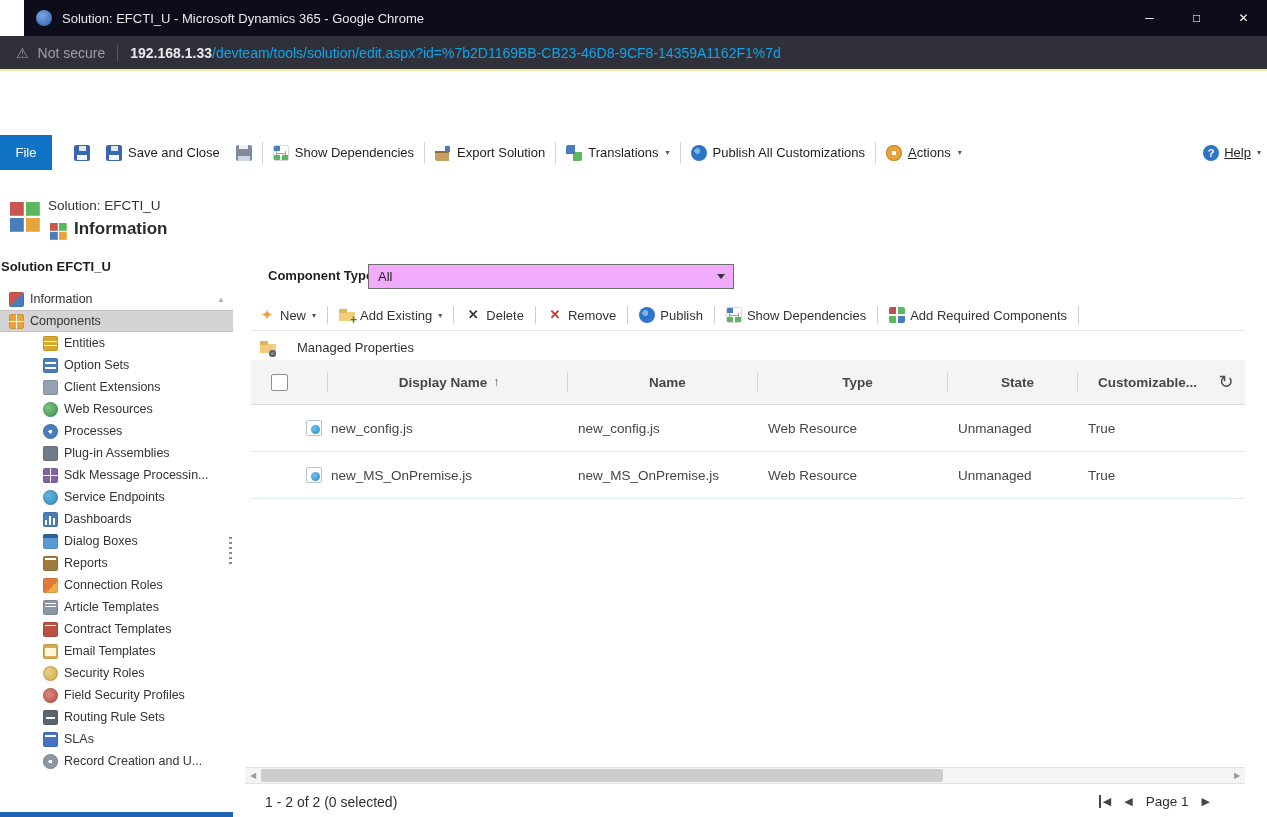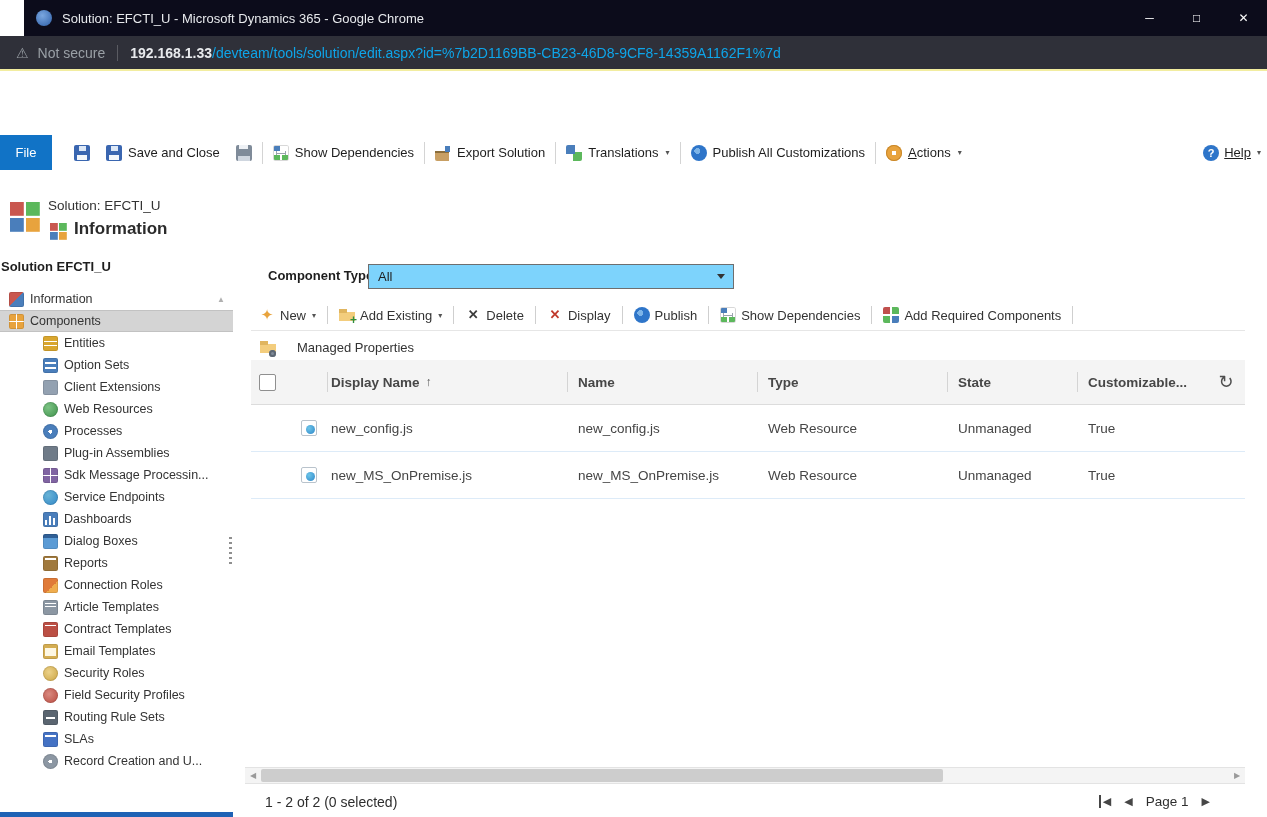--- a/index.html
+++ b/index.html
@@ -100,39 +100,39 @@
   [data-name="mail-merge-templates-icon"]{background:linear-gradient(#fff 0 0) 2px 4px/11px 1px no-repeat,#5b9bd5;}
   [data-name="security-roles-icon"]{border-radius:50%;background:radial-gradient(circle at 40% 40%,#ecd28a,#c9a13e);}
   [data-name="field-security-profiles-icon"]{border-radius:50%;background:radial-gradient(circle at 40% 40%,#d98a80,#b8473c);}
   [data-name="routing-rule-sets-icon"]{background:linear-gradient(#fff 0 0) 3px 7px/9px 2px no-repeat,#5a6570;}
   [data-name="record-creation-icon"]{border-radius:50%;background:radial-gradient(circle,#fff 0 2px,#8c97a3 2px);}
   [data-name="slas-icon"]{background:linear-gradient(#fff 0 0) 2px 3px/11px 2px no-repeat,#4472c4;}
 
   
   .main { position:absolute; left:245px; top:252px; right:0; bottom:0; background:#fff; }
   .ct-label { position:absolute; left:23px; top:16px; font-weight:700; font-size:13px; color:#1e1e1e; }
-  .ct-select { position:absolute; left:123px; top:12px; width:366px; height:25px; border:1px solid #6e6e6e; background:#7dd3fc;
+  .ct-select { position:absolute; left:123px; top:12px; width:366px; height:25px; border:1px solid #6e6e6e; background:#f0abfc;
                display:flex; align-items:center; padding:0 9px; font-size:13px; color:#1e1e1e; cursor:pointer; }
   .dd-caret { position:absolute; right:8px; top:9px; width:0; height:0; border-left:4px solid transparent; border-right:4px solid transparent; border-top:5px solid #333; }
 
   .gtoolbar { position:absolute; left:6px; top:48px; right:22px; height:31px; display:flex; align-items:center; border-bottom:1px solid #e6e6e6; }
   .gbtn { display:flex; align-items:center; gap:5px; padding:0 8px; font-size:13px; color:#333; cursor:pointer; white-space:nowrap; }
   .gsep { width:1px; height:18px; background:#cfcfcf; margin:0 3px; flex:none; }
   .managed { position:absolute; left:6px; top:82px; height:26px; display:flex; align-items:center; gap:21px; padding:0 9px; font-size:13px; color:#333; cursor:pointer; }
 
   .grid { position:absolute; left:6px; top:108px; width:994px; }
   .ghead { display:flex; align-items:center; height:45px; background:#f4f4f4; border-bottom:1px solid #dcdcdc; }
   .ghead .cell { font-weight:600; color:#474747; font-size:13.5px; display:flex; align-items:center; gap:6px; height:100%; }
   .vline { position:relative; }
   .vline::before { content:""; position:absolute; left:0; top:12px; bottom:12px; width:1px; background:#d4d4d4; }
   .sort { font-size:12px; color:#555; font-weight:400; }
   .cbx { width:17px; height:17px; background:#fff; border:1px solid #8f8f8f; border-radius:2px; cursor:pointer; flex:none; }
   .refresh-btn { margin-left:auto; margin-right:4px; width:30px; height:30px; border-radius:50%; display:flex; align-items:center; justify-content:center; font-size:18px; color:#4f4f4f; cursor:pointer; }
   .grow { display:flex; align-items:center; height:47px; border-bottom:1px solid #ddebf8; font-size:13.5px; color:#454545; background:#fff; cursor:pointer; }
-  .cell { white-space:nowrap; overflow:hidden; }
+  .cell { white-space:nowrap; overflow:hidden;justify-content:center; }
   .col-cb { width:48px; display:flex; align-items:center; padding-left:8px; flex:none; }
   .col-ic { width:28px; display:flex; align-items:center; flex:none; }
   .col-display { width:240px; padding-left:4px; flex:none; }
   .col-name { width:190px; padding-left:11px; flex:none; }
   .col-type { width:190px; padding-left:11px; flex:none; }
   .col-state { width:130px; padding-left:11px; flex:none; }
   .col-cust { width:130px; padding-left:11px; flex:none; }
   .wr-icon { width:16px; height:16px; margin-left:2px; background:#fff; border:1px solid #b9c3cc; border-radius:2px; position:relative; flex:none; }
   .wr-icon::after { content:""; position:absolute; right:1px; bottom:1px; width:9px; height:9px; border-radius:50%; background:radial-gradient(circle at 35% 35%,#6cc5e9,#2e86c8); }
 
@@ -340,21 +340,21 @@
           <span class="caret" data-name="caret-down-icon">▾</span>
         </div>
       <span class="gsep" data-name="toolbar-separator"></span>
       <div class="gbtn" data-name="delete-button">
           <span class="ric" data-name="delete-icon"></span>
           <span data-name="delete-label">Delete</span>
         </div>
       <span class="gsep" data-name="toolbar-separator"></span>
       <div class="gbtn" data-name="remove-button">
           <span class="ric" data-name="remove-icon"></span>
-          <span data-name="remove-label">Display</span>
+          <span data-name="remove-label">Remove</span>
         </div>
       <span class="gsep" data-name="toolbar-separator"></span>
       <div class="gbtn" data-name="publish-button">
           <span class="ric" data-name="publish-icon"></span>
           <span data-name="publish-label">Publish</span>
         </div>
       <span class="gsep" data-name="toolbar-separator"></span>
       <div class="gbtn" data-name="grid-show-dependencies-button">
           <span class="ric" data-name="dependencies-icon-2"></span>
           <span data-name="grid-show-dependencies-label">Show Dependencies</span>

